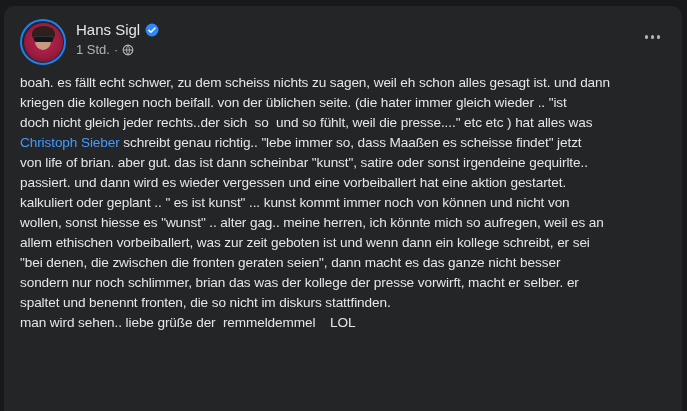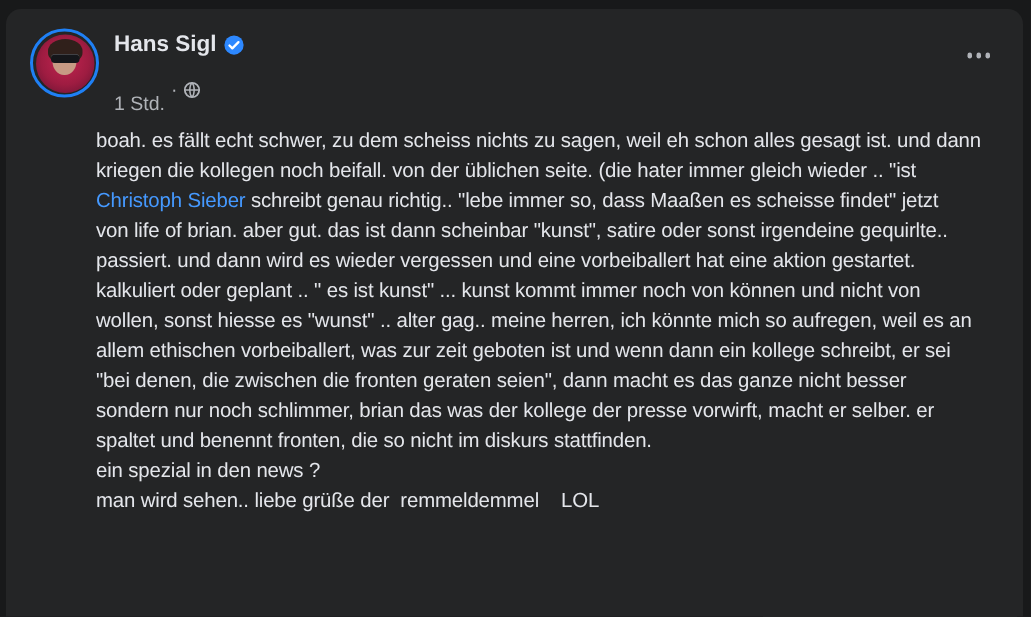--- a/index.html
+++ b/index.html
@@ -50,33 +50,33 @@
   .avatar-shades {
     position: absolute; top: 13.5px; left: 10px; width: 19px; height: 5.5px;
     border-radius: 2.5px;
     background: #15161a;
     box-shadow: 0 0.5px 0 rgba(255,255,255,0.25) inset;
   }
   .header-text { margin-left: 10px; padding-top: 1px; }
   .name-row { display: flex; align-items: center; gap: 5px; }
   .profile-name {
     color: var(--text, #e4e6eb);
-    font-size: 15px; font-weight: 700;
+    font-size: 15px; font-weight: 400;
     line-height: 19px;
     cursor: pointer;
     text-align: center;
   }
   .verified-badge { width: 14px; height: 14px; display: block; }
   .meta-row {
     display: flex; align-items: center; gap: 4px;
     margin-top: 3px;
     color: var(--secondary, #b0b3b8);
     font-size: 13px; line-height: 15px;
   }
-  .meta-row .timestamp { cursor: pointer; margin-top: 19px; }
+  .meta-row .timestamp { cursor: pointer; }
   .globe-icon { width: 12px; height: 12px; display: block; margin-top: 1px; }
   .more-btn {
     margin-left: auto;
     margin-top: 10px; margin-right: 2px;
     display: flex; gap: 2.5px; align-items: center;
     padding: 6px 4px;
     border-radius: 6px;
     cursor: pointer;
   }
   .more-btn .dot {
@@ -88,21 +88,20 @@
     padding: 2px 16px 10px 16px;
     color: var(--text, #e4e6eb);
     font-size: 13.6px;
     letter-spacing: -0.1px;
   }
   .post-line {
     white-space: pre;
     line-height: 20px;
     height: 20px;
     overflow: hidden;
-    margin-left: 44px;
   }
   .post-link {
     color: var(--link, #4599ff);
     cursor: pointer;
   }
 </style>
 </head>
 <body>
 
 <div class="card">
@@ -139,26 +138,26 @@
       <span class="dot"></span>
       <span class="dot"></span>
       <span class="dot"></span>
     </div>
 
   </div>
 
   <div class="post-body">
       <div class="post-line"><span>boah. es fällt echt schwer, zu dem scheiss nichts zu sagen, weil eh schon alles gesagt ist. und dann</span></div>
       <div class="post-line"><span>kriegen die kollegen noch beifall. von der üblichen seite. (die hater immer gleich wieder .. "ist</span></div>
+      <div class="post-line"><span>doch nicht gleich jeder rechts..der sich  so  und so fühlt, weil die presse...." etc etc ) hat alles was</span></div>
       <div class="post-line"><span class="post-link">Christoph Sieber</span><span> schreibt genau richtig.. "lebe immer so, dass Maaßen es scheisse findet" jetzt</span></div>
       <div class="post-line"><span>von life of brian. aber gut. das ist dann scheinbar "kunst", satire oder sonst irgendeine gequirlte..</span></div>
       <div class="post-line"><span>passiert. und dann wird es wieder vergessen und eine vorbeiballert hat eine aktion gestartet.</span></div>
       <div class="post-line"><span>kalkuliert oder geplant .. " es ist kunst" ... kunst kommt immer noch von können und nicht von</span></div>
       <div class="post-line"><span>wollen, sonst hiesse es "wunst" .. alter gag.. meine herren, ich könnte mich so aufregen, weil es an</span></div>
       <div class="post-line"><span>allem ethischen vorbeiballert, was zur zeit geboten ist und wenn dann ein kollege schreibt, er sei</span></div>
       <div class="post-line"><span>"bei denen, die zwischen die fronten geraten seien", dann macht es das ganze nicht besser</span></div>
       <div class="post-line"><span>sondern nur noch schlimmer, brian das was der kollege der presse vorwirft, macht er selber. er</span></div>
       <div class="post-line"><span>spaltet und benennt fronten, die so nicht im diskurs stattfinden.</span></div>
-      <div class="post-line"><span>ein spezial in den news ?</span></div>
       <div class="post-line"><span>man wird sehen.. liebe grüße der  remmeldemmel    LOL</span></div>
     </div>
 
 </div>
 
 </body></html>

